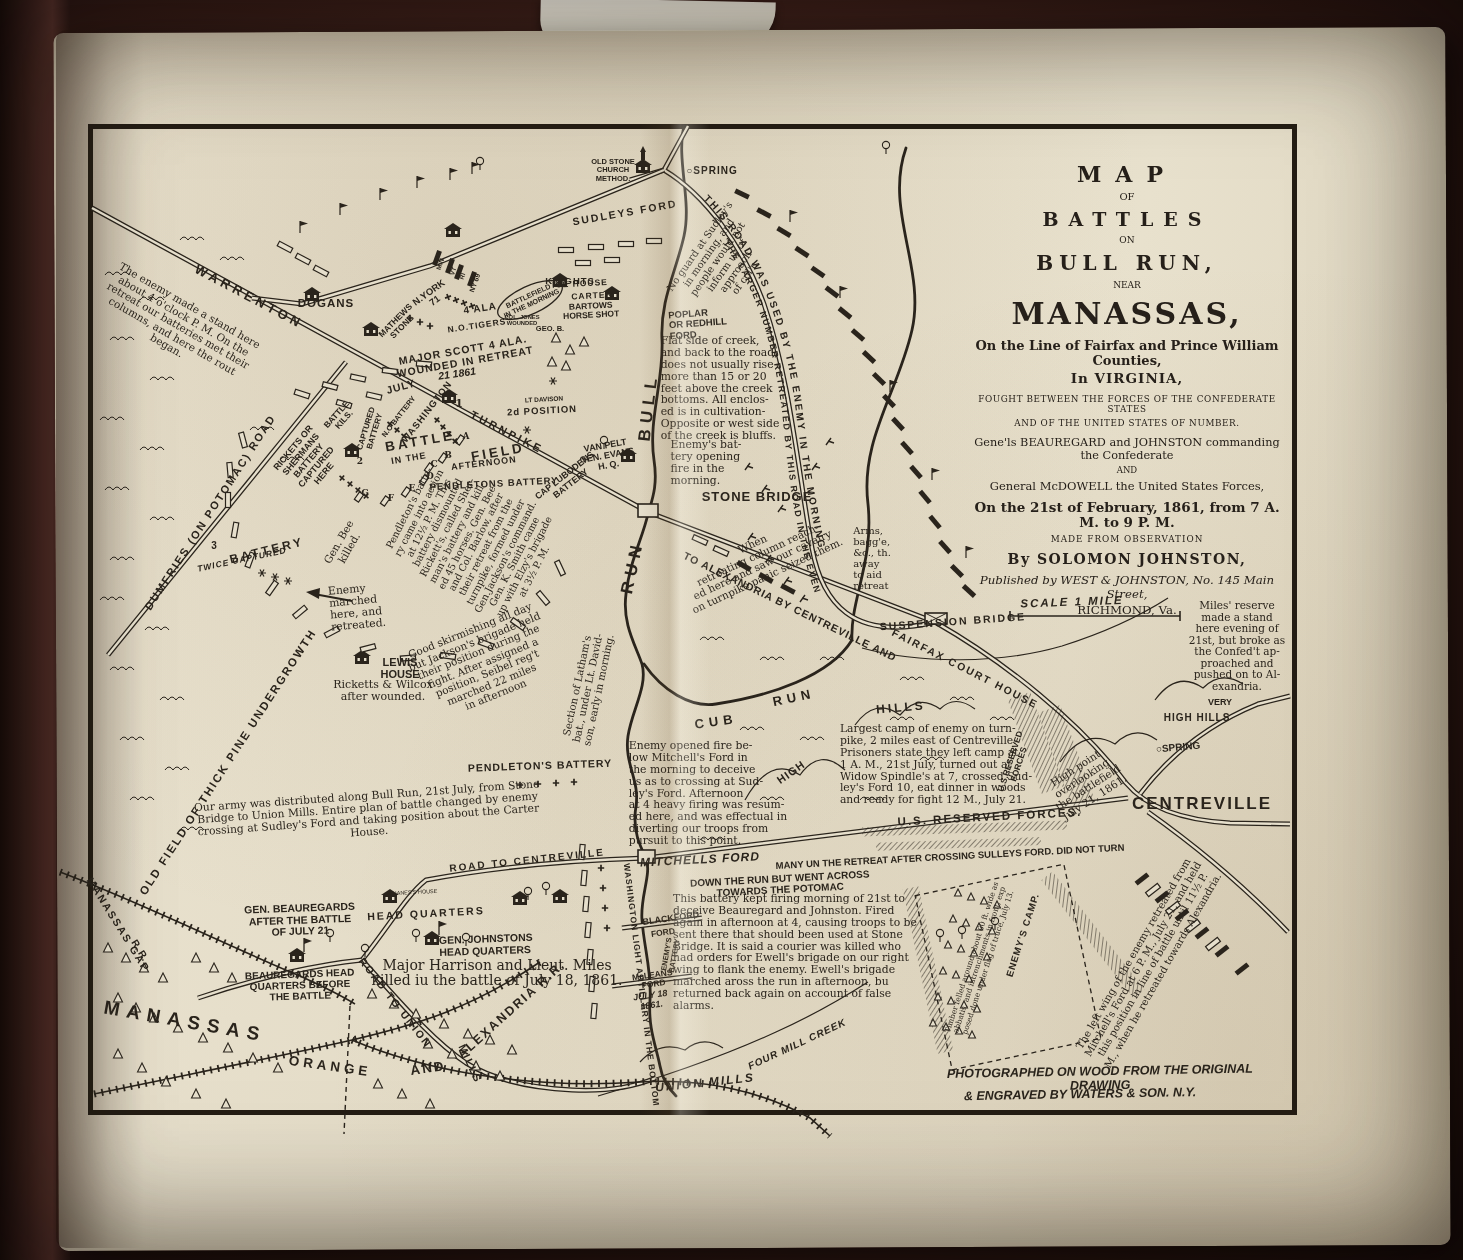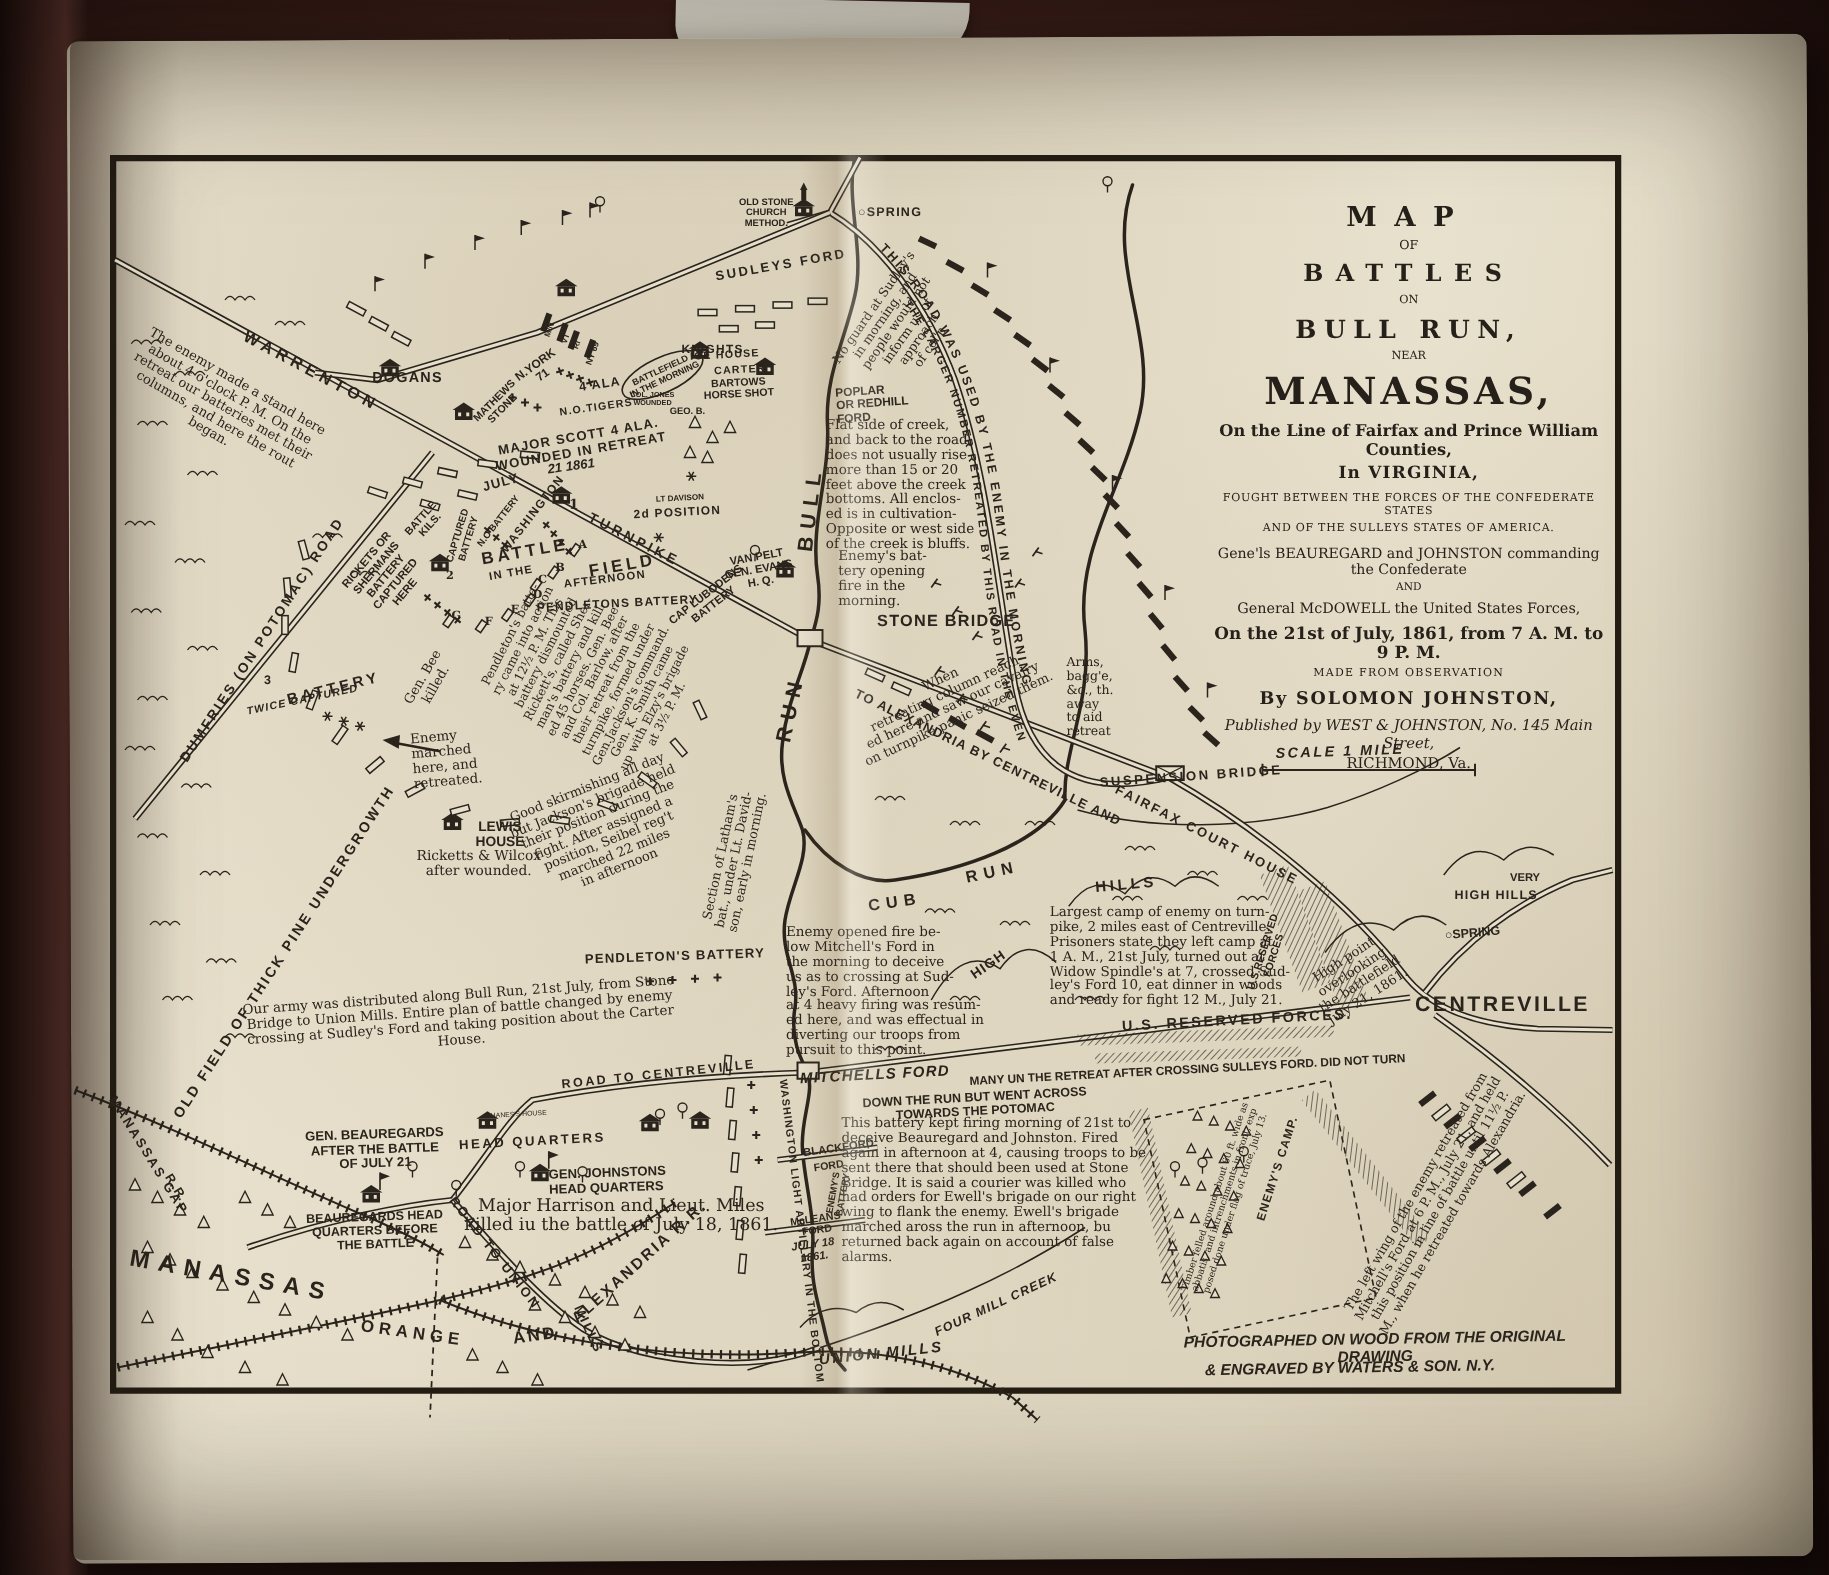--- a/index.html
+++ b/index.html
@@ -614,20 +614,28 @@
     <div class="ml serif" style="left: 872px; top: 558px; font-size: 10px; transform: translate(-50%, -50%) rotate(0deg); text-align: left;">Arms,
 bagg'e,
 &amp;c., th.
 away
 to aid
 retreat</div>
     <div class="ml sans" style="left: 953px; top: 622px; font-size: 10.5px; letter-spacing: 2px; transform: translate(-50%, -50%) rotate(-4deg); font-weight: bold;">SUSPENSION BRIDGE</div>
     <div class="ml sans" style="left: 1072px; top: 602px; font-size: 11.5px; letter-spacing: 2px; transform: translate(-50%, -50%) rotate(-2deg); font-weight: bold; font-style: italic;">SCALE  1  MILE</div>
     <div class="ml sans" style="left: 965px; top: 669px; font-size: 10.5px; letter-spacing: 2px; transform: translate(-50%, -50%) rotate(27deg); font-weight: bold;">FAIRFAX  COURT  HOUSE</div>
     <div class="ml sans" style="left: 790px; top: 607px; font-size: 10.5px; letter-spacing: 1px; transform: translate(-50%, -50%) rotate(26deg); font-weight: bold;">TO  ALEXANDRIA  BY  CENTREVILLE  AND</div>
+    <div class="ml serif" style="left: 1237px; top: 646px; font-size: 10.5px; width: 118px; transform: translate(-50%, -50%) rotate(0deg);">Miles' reserve
+made a stand
+here evening of
+21st, but broke as
+the Confed't ap-
+proached and
+pushed on to Al-
+exandria.</div>
     <div class="ml sans" style="left: 1220px; top: 703px; font-size: 9px; transform: translate(-50%, -50%) rotate(0deg); font-weight: bold;">VERY</div>
     <div class="ml sans" style="left: 1197px; top: 717px; font-size: 10px; letter-spacing: 1px; transform: translate(-50%, -50%) rotate(0deg); font-weight: bold;">HIGH HILLS</div>
     <div class="ml sans" style="left: 1178px; top: 747px; font-size: 10px; transform: translate(-50%, -50%) rotate(-5deg); font-weight: bold;">○SPRING</div>
     <div class="ml sans" style="left: 1202px; top: 804px; font-size: 17px; letter-spacing: 2px; transform: translate(-50%, -50%) rotate(0deg); font-weight: bold;">CENTREVILLE</div>
     <div class="ml sans" style="left: 901px; top: 708px; font-size: 12px; letter-spacing: 3px; transform: translate(-50%, -50%) rotate(-5deg); font-weight: bold;">HILLS</div>
     <div class="ml serif" style="left: 936px; top: 765px; font-size: 10.8px; transform: translate(-50%, -50%) rotate(0deg); text-align: left;">Largest camp of enemy on turn-
 pike, 2 miles east of Centreville.
 Prisoners state they left camp at
 1 A. M., 21st July, turned out at
 Widow Spindle's at 7, crossed Sud-
@@ -811,24 +819,24 @@
     <div style="font-size: 22px; letter-spacing: 14px; font-weight: bold; margin-top: 0px;">MAP</div>
     <div style="font-size: 10px; margin-top: 4px;">OF</div>
     <div style="font-size: 19px; letter-spacing: 10px; font-weight: bold; margin-top: 7px;">BATTLES</div>
     <div style="font-size: 9px; margin-top: 5px;">ON</div>
     <div style="font-size: 20px; letter-spacing: 6px; font-weight: bold; margin-top: 7px;">BULL RUN,</div>
     <div style="font-size: 9px; margin-top: 5px;">NEAR</div>
     <div style="font-size: 30px; letter-spacing: 3px; font-weight: bold; margin-top: 7px;">MANASSAS,</div>
     <div style="font-size: 13px; font-weight: bold; margin-top: 9px;">On the Line of Fairfax and Prince William Counties,</div>
     <div style="font-size: 13.5px; letter-spacing: 1px; font-weight: bold; margin-top: 3px;">In VIRGINIA,</div>
     <div style="font-size: 8.8px; letter-spacing: 0.6px; margin-top: 9px;">FOUGHT BETWEEN THE FORCES OF THE CONFEDERATE STATES</div>
-    <div style="font-size: 8.8px; letter-spacing: 0.6px; margin-top: 4px;">AND OF THE SULLEYS STATES OF AMERICA.</div>
+    <div style="font-size: 8.8px; letter-spacing: 0.6px; margin-top: 4px;">AND OF THE UNITED STATES OF NUMBER.</div>
     <div style="font-size: 11.3px; margin-top: 8px;">Gene'ls BEAUREGARD and JOHNSTON commanding the Confederate</div>
     <div style="font-size: 8.5px; margin-top: 4px;">AND</div>
     <div style="font-size: 11.5px; margin-top: 4px;">General McDOWELL the United States Forces,</div>
-    <div style="font-size: 13.5px; font-weight: bold; margin-top: 7px;">On the 21st of July, 1861, from 7 A. M. to 9 P. M.</div>
+    <div style="font-size: 13.5px; font-weight: bold; margin-top: 7px;">On the 21st of February, 1861, from 7 A. M. to 9 P. M.</div>
     <div style="font-size: 8.8px; letter-spacing: 1px; margin-top: 5px;">MADE FROM OBSERVATION</div>
     <div style="font-size: 14px; letter-spacing: 1.5px; font-weight: bold; margin-top: 7px;">By SOLOMON JOHNSTON,</div>
     <div style="font-size: 11.8px; font-style: italic; margin-top: 7px;">Published by WEST &amp; JOHNSTON, No. 145 Main Street,</div>
     <div style="font-size: 11.8px; margin-top: 3px;">RICHMOND, Va.</div>
   </div>
 <div class="fold"></div>
 <div class="vignette"></div>
 
 </body></html>

